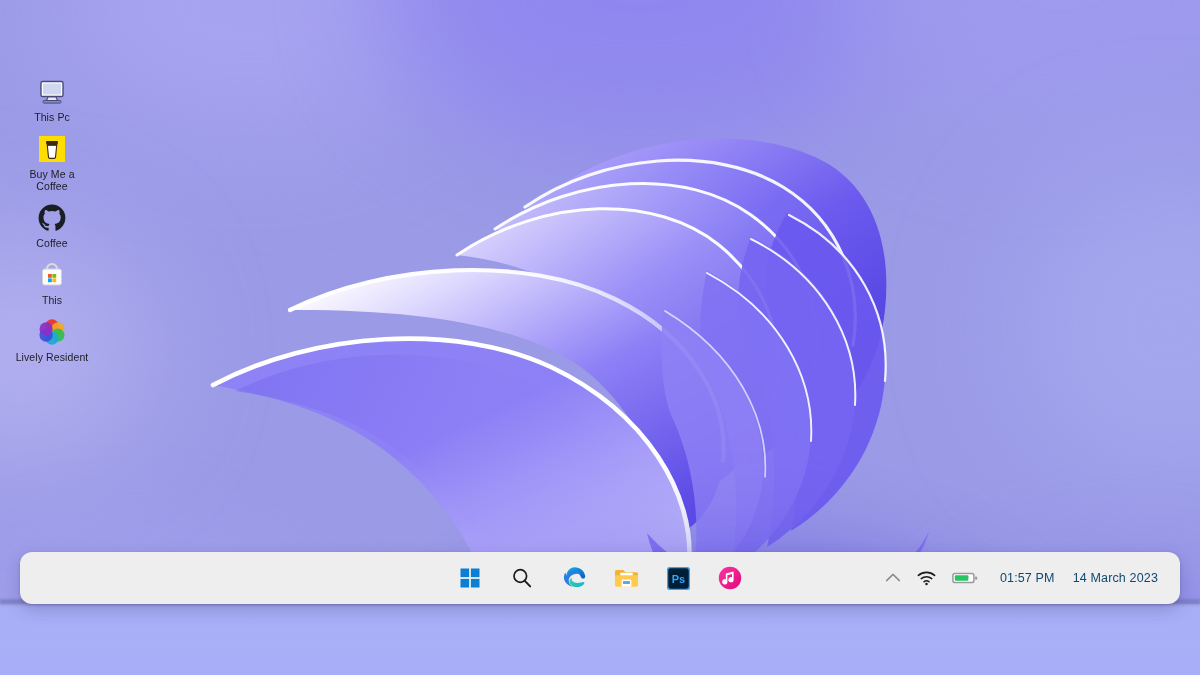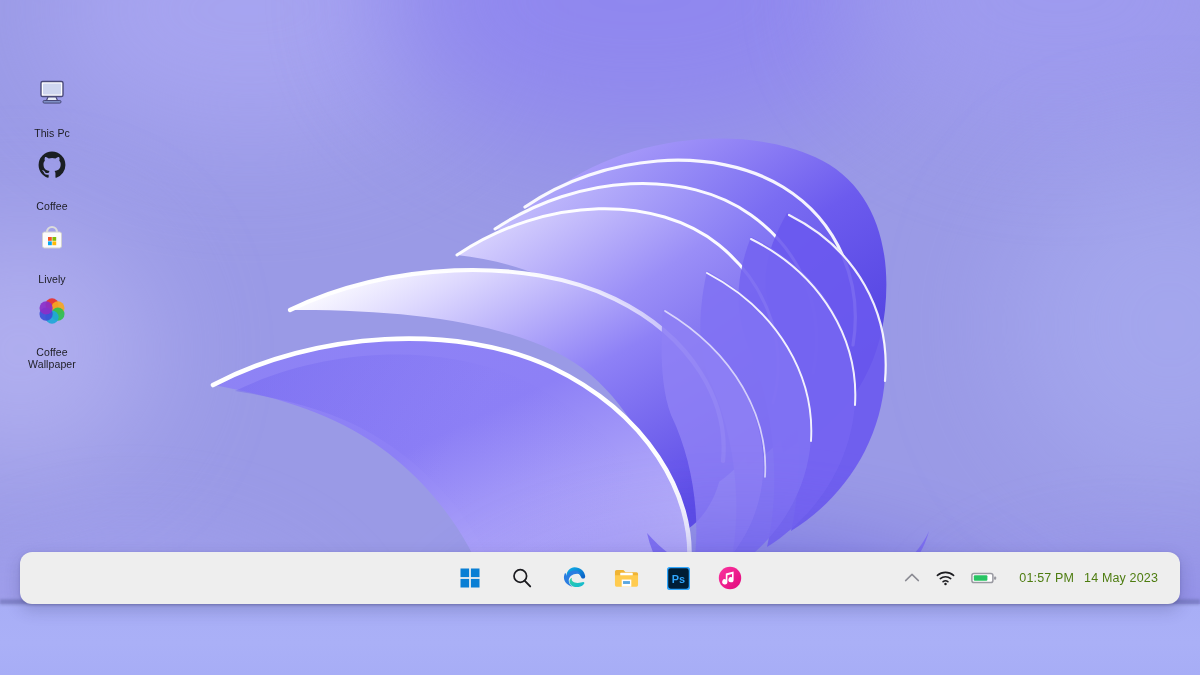--- a/index.html
+++ b/index.html
@@ -75,21 +75,20 @@
     margin-bottom: 3px;
   }
   .desk-icon .label {
     font-size: 10.5px;
     line-height: 12px;
     color: #1d1d23;
     text-align: center;
     max-width: 78px;
     word-wrap: break-word;
     letter-spacing: .1px;
-    margin-top: 16px;
   }
 
   
   .ico-svg { display:block; }
   .coffee-tile {
     width: 26px; height: 26px; background: #ffdd00;
     display:flex; align-items:center; justify-content:center;
   }
 
   
@@ -123,24 +122,24 @@
     display: flex; align-items: center;
     gap: 0;
   }
   .tray-btn {
     height: 34px; min-width: 30px;
     display:flex; align-items:center; justify-content:center;
     padding: 0 8px;
     border-radius: 5px;
   }
   .tray-clock {
-    display:flex; align-items:center; gap: 10px;
+    display:flex; align-items:center; gap: 18px;
     padding: 0 8px 0 14px;
     font-size: 12.5px;
-    color: #4d7c0f;
+    color: #0c4a6e;
     letter-spacing: .15px;
     white-space: nowrap;
   }
 </style>
 </head>
 <body>
 
 <div id="desktop">
 
   <div class="glow glow-top-left"></div>
@@ -273,20 +272,32 @@
           <rect x="3" y="2.5" width="22" height="15" rx="1.6" fill="#ffffff" stroke="#4a4a7a" stroke-width="1.4"></rect>
           <rect x="5" y="4.5" width="18" height="11" rx="0.8" fill="#cfd6ef"></rect>
           <path d="M10 18 h8 l1.5 3.5 h-11 z" fill="#e8ecf8" stroke="#4a4a7a" stroke-width="1.2"></path>
           <rect x="5" y="21.5" width="18" height="2.6" rx="1.2" fill="#7d8ec4" stroke="#4a4a7a" stroke-width="1"></rect>
         </svg>
       </span>
       <span class="label">This Pc</span>
     </div>
 
 
+    <div class="desk-icon">
+      <span class="glyphbox">
+        <span class="coffee-tile">
+          <svg class="ico-svg" width="16" height="19" viewBox="0 0 16 19">
+            <rect x="2" y="1" width="12" height="3" rx="1" fill="#3b2a12"></rect>
+            <path d="M3.2 4.6 h9.6 l-1.3 12.6 a1.4 1.4 0 0 1 -1.4 1.2 h-4.2 a1.4 1.4 0 0 1 -1.4 -1.2 z" fill="#ffffff" stroke="#3b2a12" stroke-width="1.1"></path>
+            <rect x="3" y="4.2" width="10" height="1.6" fill="#3b2a12"></rect>
+          </svg>
+        </span>
+      </span>
+      <span class="label">Buy Me a Coffee</span>
+    </div>
 
     <div class="desk-icon">
       <span class="glyphbox">
         <svg class="ico-svg" width="28" height="28" viewBox="0 0 24 24">
           <path fill="#1b1f23" d="M12 .5A11.5 11.5 0 0 0 .5 12c0 5.08 3.29 9.39 7.86 10.91.58.1.79-.25.79-.56v-2.1c-3.2.7-3.87-1.37-3.87-1.37-.53-1.33-1.29-1.69-1.29-1.69-1.05-.72.08-.7.08-.7 1.16.08 1.77 1.2 1.77 1.2 1.03 1.77 2.71 1.26 3.37.96.1-.75.4-1.26.73-1.55-2.55-.29-5.24-1.28-5.24-5.7 0-1.26.45-2.29 1.19-3.1-.12-.29-.52-1.46.11-3.04 0 0 .97-.31 3.18 1.18a11 11 0 0 1 5.79 0c2.2-1.49 3.17-1.18 3.17-1.18.63 1.58.23 2.75.12 3.04.74.81 1.18 1.84 1.18 3.1 0 4.43-2.69 5.4-5.26 5.69.41.36.78 1.06.78 2.14v3.17c0 .31.21.67.8.56A11.5 11.5 0 0 0 23.5 12 11.5 11.5 0 0 0 12 .5z"></path>
         </svg>
       </span>
       <span class="label">Coffee</span>
     </div>
 
@@ -296,37 +307,37 @@
           <path d="M8 7 a5 5 0 0 1 10 0" fill="none" stroke="#dcdcdc" stroke-width="2.2"></path>
           <rect x="3.5" y="7" width="19" height="16" rx="2" fill="#fbfbfb" stroke="#d2d2d2" stroke-width="1"></rect>
           <g>
             <rect x="9" y="12" width="3.8" height="3.8" fill="#f35325"></rect>
             <rect x="13.4" y="12" width="3.8" height="3.8" fill="#81bc06"></rect>
             <rect x="9" y="16.4" width="3.8" height="3.8" fill="#05a6f0"></rect>
             <rect x="13.4" y="16.4" width="3.8" height="3.8" fill="#ffba08"></rect>
           </g>
         </svg>
       </span>
-      <span class="label">Lively</span>
+      <span class="label">This</span>
     </div>
 
     <div class="desk-icon">
       <span class="glyphbox">
         <svg class="ico-svg" width="28" height="28" viewBox="0 0 28 28">
           <g transform="translate(14,14)">
             <circle r="6.6" transform="translate(0,-6.2)" fill="#e8312b" opacity="0.92"></circle>
             <circle r="6.6" transform="translate(5.9,-3.1)" fill="#f5a623" opacity="0.92"></circle>
             <circle r="6.6" transform="translate(5.9,3.1)" fill="#2fbf4f" opacity="0.92"></circle>
             <circle r="6.6" transform="translate(0,6.2)" fill="#1fa7d8" opacity="0.92"></circle>
             <circle r="6.6" transform="translate(-5.9,3.1)" fill="#3c4fd8" opacity="0.92"></circle>
             <circle r="6.6" transform="translate(-5.9,-3.1)" fill="#8b2fc9" opacity="0.92"></circle>
           </g>
         </svg>
       </span>
-      <span class="label">Coffee Wallpaper</span>
+      <span class="label">Lively Resident</span>
     </div>
 
   </div>
 
   <div class="glow glow-bot-left"></div>
   <div class="glow glow-bot-mid"></div>
   <div class="glow glow-bot-right"></div>
   <div class="floor-wash"></div>
   <div class="floor-band"></div>
 
@@ -422,19 +433,19 @@
       <div class="tray-btn">
         <svg class="ico-svg" width="26" height="14" viewBox="0 0 26 14">
           <rect x="0.9" y="2.4" width="21" height="9.2" rx="2.1" fill="#ffffff" stroke="#9a9aa2" stroke-width="1.5"></rect>
           <rect x="2.8" y="4.2" width="13.6" height="5.6" rx="1" fill="#28c463"></rect>
           <rect x="23" y="5.4" width="2.2" height="3.4" rx="1" fill="#9a9aa2"></rect>
         </svg>
       </div>
 
       <div class="tray-clock">
         <span>01:57 PM</span>
-        <span>14 May 2023</span>
+        <span>14 March 2023</span>
       </div>
 
     </div>
   </div>
 
 </div>
 
 </body></html>

